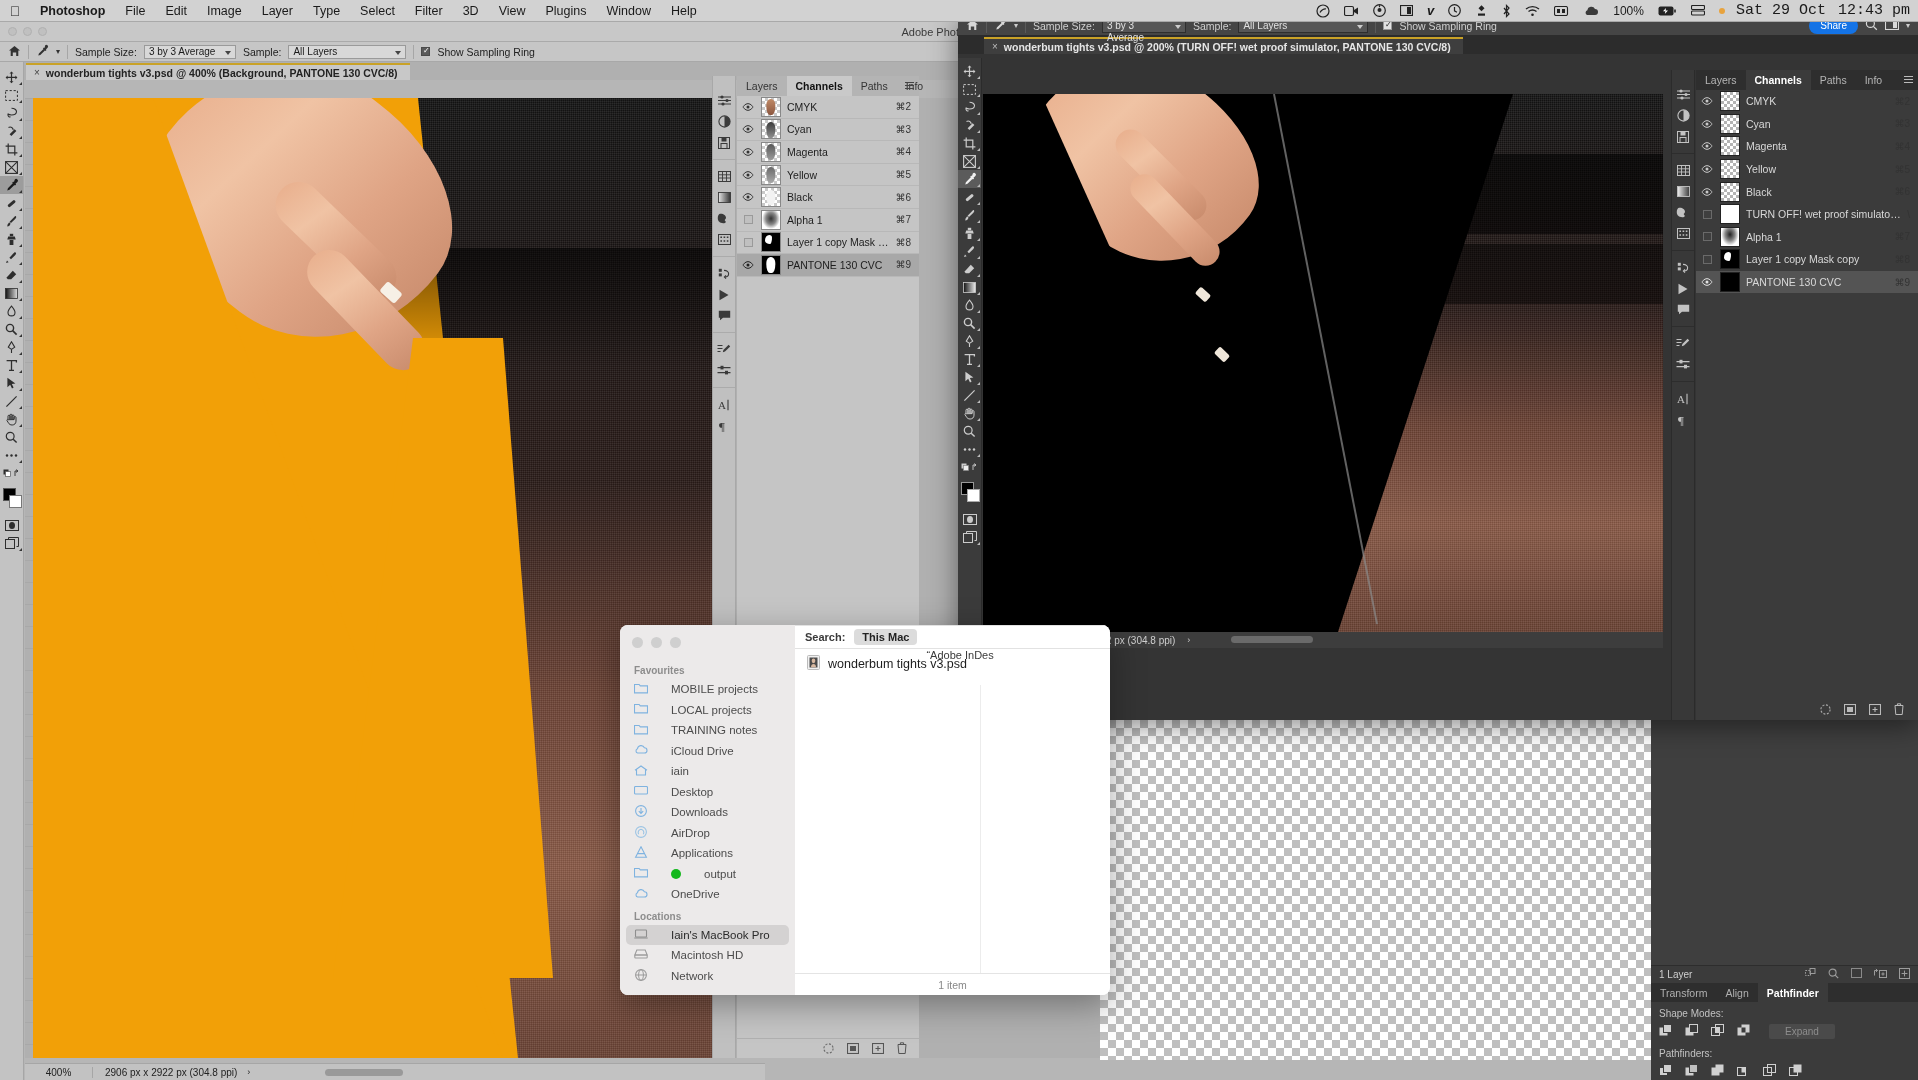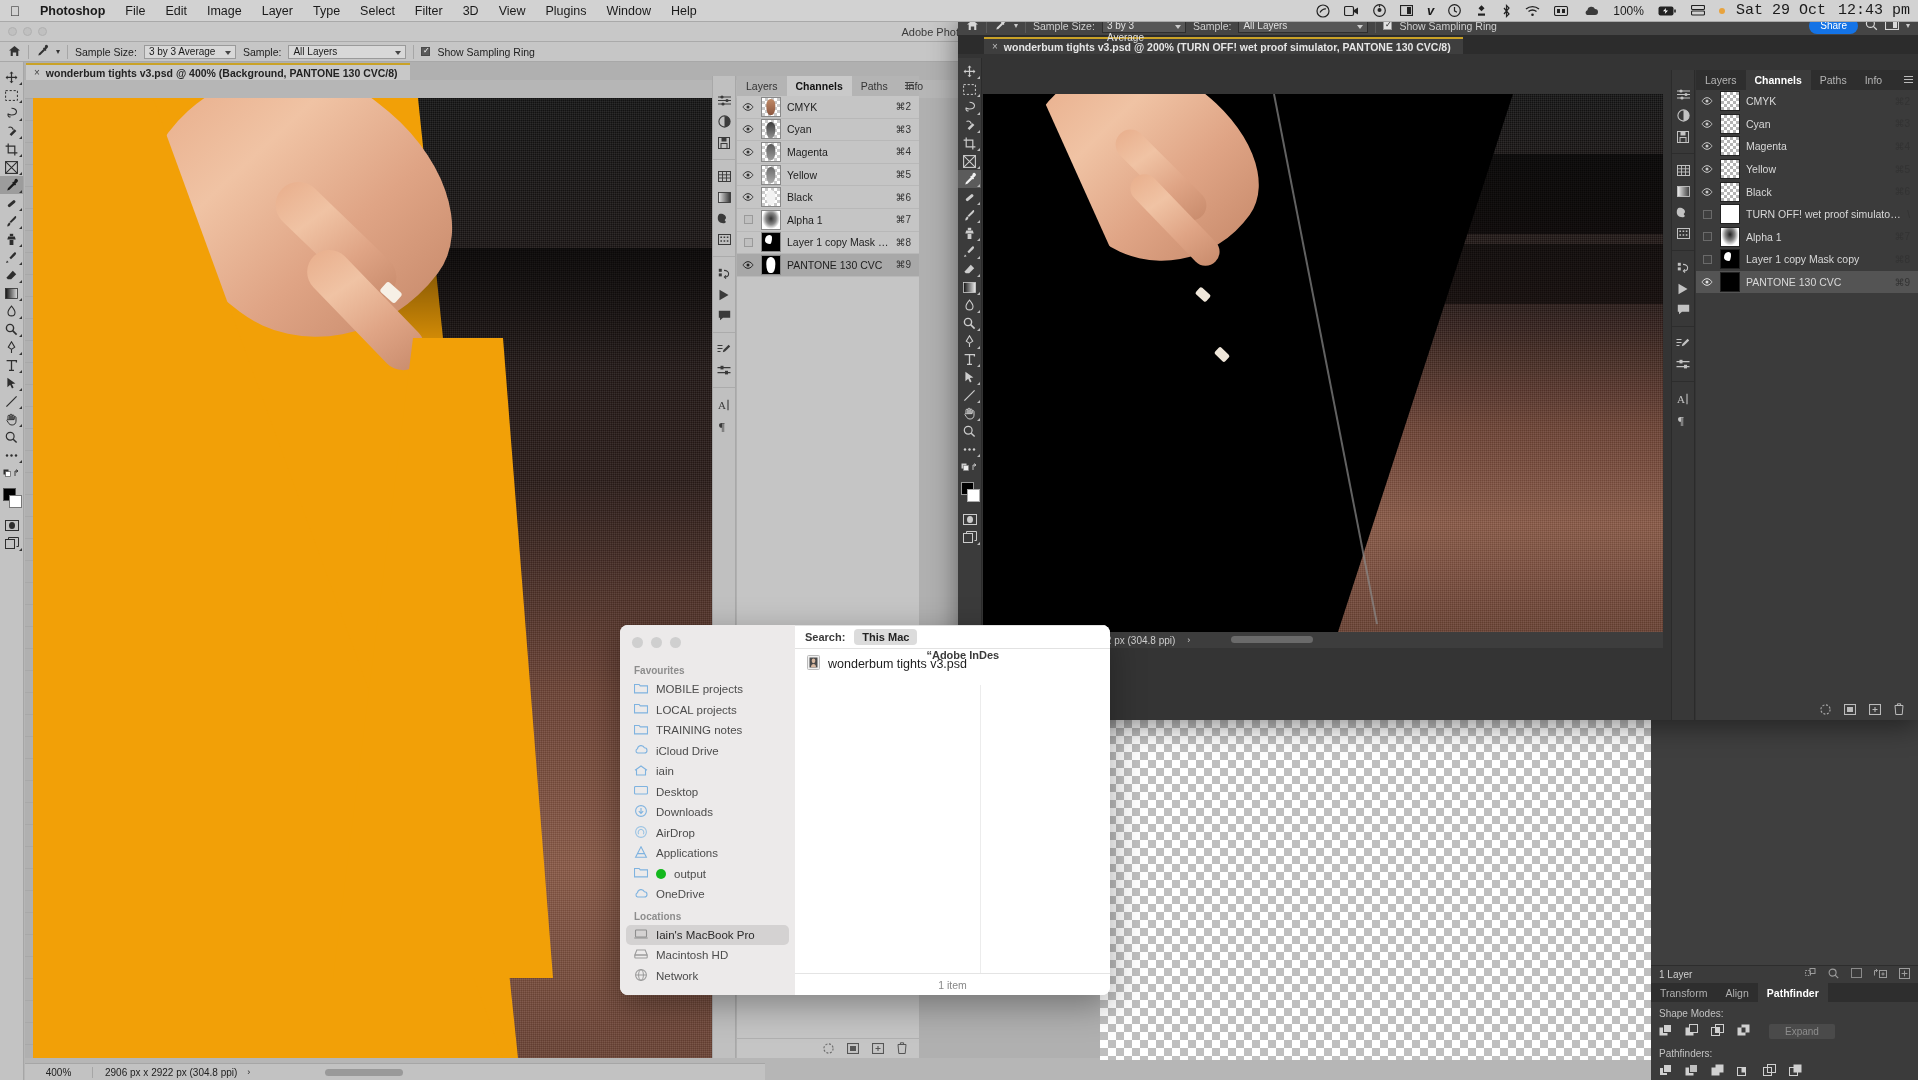--- a/index.html
+++ b/index.html
@@ -277,21 +277,21 @@
     box-shadow:0 10px 34px rgba(0,0,0,.35);
     background:#fff; font-size:11.5px;
   }
   .fsidebar{
     position:absolute; left:0; top:0; bottom:0; width:175px;
     background:#eceaea; padding-top:34px;
   }
   .ftraffic{ position:absolute; left:12px; top:12px; display:flex; gap:8px; }
   .ftraffic i{ width:11px;height:11px;border-radius:50%;background:#cfcfcf; display:block;}
   .fsechead{ font-size:10px; color:#8d8d8d; padding:6px 0 3px 14px; font-weight:bold; }
-  .fitem{ display:flex; align-items:center; gap:8px; height:20.5px; padding-left:14px; color:#4c4c4c; font-size:11.5px;}
+  .fitem{ display:flex; align-items:center; gap:23px; height:20.5px; padding-left:14px; color:#4c4c4c; font-size:11.5px;}
   .fitem.sel{ background:#d4d2d2; border-radius:5px; margin:0 6px 0 6px; padding-left:8px; color:#2a2a2a;}
   .fmain{ position:absolute; left:175px; top:0; right:0; bottom:0; background:#fff; }
   .ftitle{ height:34px; display:flex; align-items:center; gap:7px; padding-left:10px;
     color:#8a8a8a; font-size:14px; }
   .fsearchbar{ height:24px; border-top:1px solid #e2e2e2; border-bottom:1px solid #e2e2e2;
     display:flex; align-items:center; gap:9px; padding-left:10px; font-size:11px; color:#3a3a3a;}
   .fsearchbar b{ font-weight:bold; }
   .fscope{ background:#dcdcdc; border-radius:4px; padding:2px 8px; font-weight:bold; color:#222;text-align:right; }
   .frow{ display:flex; align-items:center; gap:8px; padding:6px 0 6px 12px; font-size:12.5px; color:#1d1d1d;}
   .ffoot{ position:absolute; left:0; right:0; bottom:0; height:22px;
@@ -1522,21 +1522,21 @@
             <path d="M1.8 6h10.4" stroke="#9b9b9b" stroke-width="1"></path>
           </svg></span>
         <span>Network</span>
       </div>
   </div>
 
   <div class="fmain">
     <div class="fsearchbar">
       <b>Search:</b>
       <span class="fscope">This Mac</span>
-      <span style="font-weight:bold;margin-top:36px;">“Adobe InDes</span>
+      <span style="font-weight:normal;margin-top:36px;">“Adobe InDes</span>
     </div>
     <div class="frow">
       <span><svg width="13" height="15" viewBox="0 0 13 15">
             <rect x="0.5" y="0.5" width="12" height="14" rx="1" fill="#f0f0f0" stroke="#bbb" stroke-width="1"></rect>
             <rect x="2.5" y="2.5" width="8" height="10" fill="#4a4a4a"></rect>
             <ellipse cx="6.5" cy="5.8" rx="1.8" ry="2.4" fill="#d8b8a0"></ellipse>
             <path d="M4 12.3c0-2 1.1-3.2 2.5-3.2s2.5 1.2 2.5 3.2z" fill="#d8b8a0"></path>
           </svg></span>
       <span>wonderbum tights v3.psd</span>
     </div>

